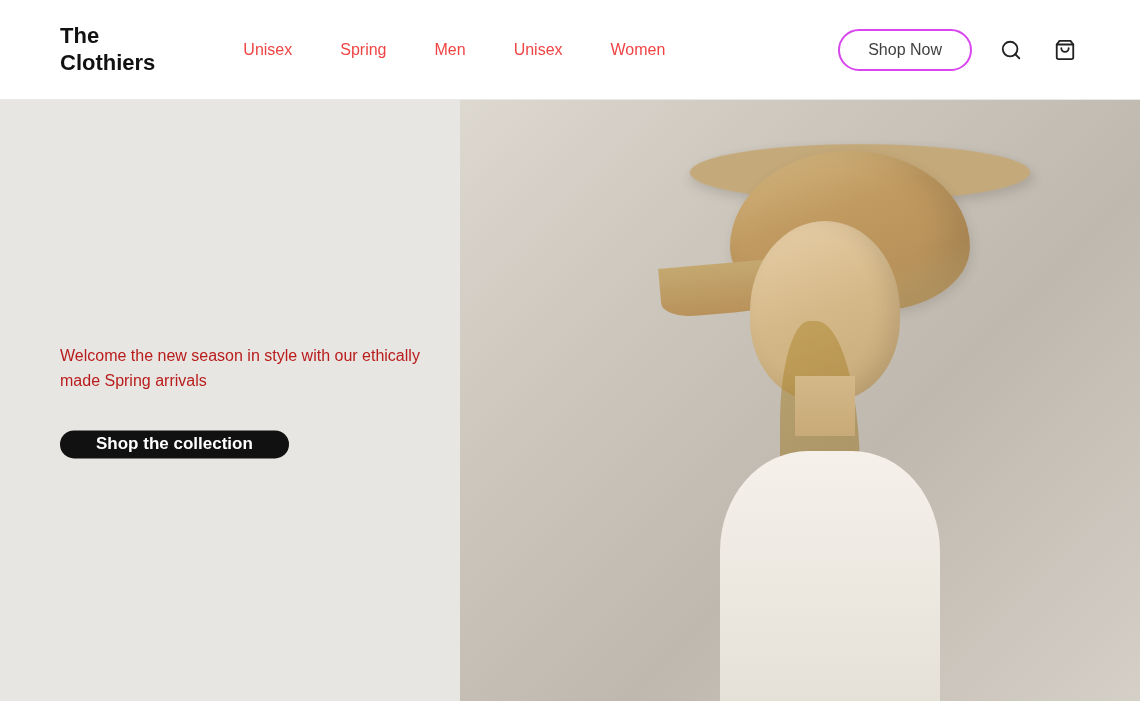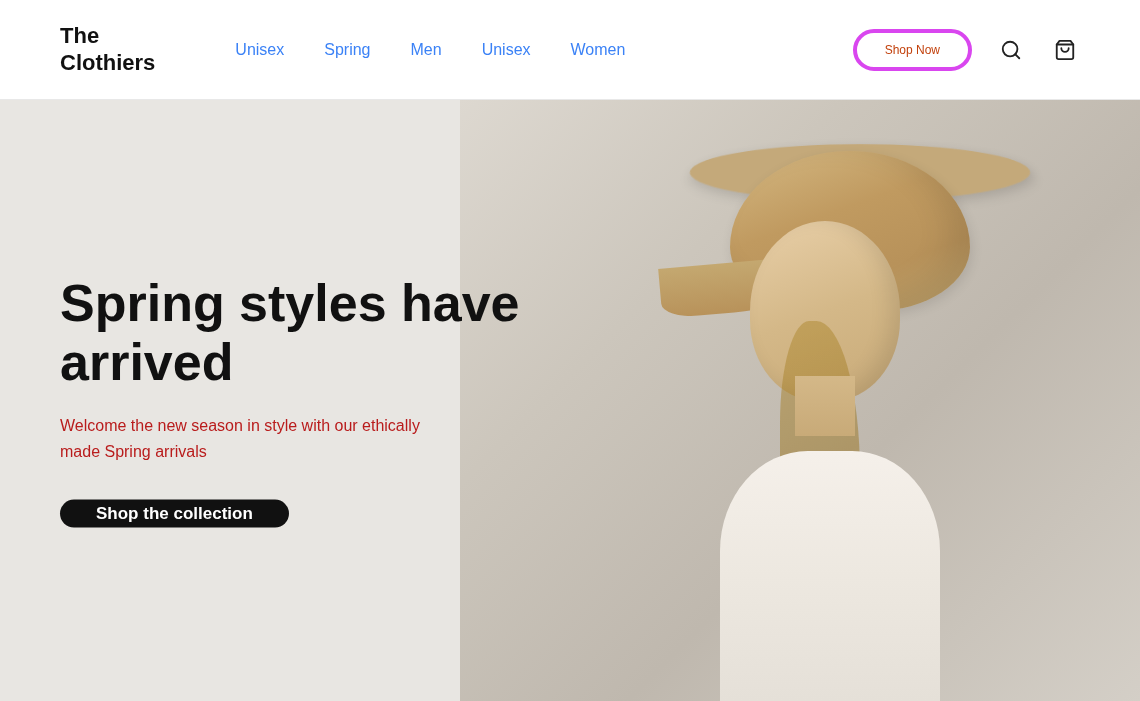--- a/index.html
+++ b/index.html
@@ -38,41 +38,42 @@
 
     .nav {
       display: flex;
       align-items: center;
       gap: 40px;
       flex: 1;
     }
 
     .nav-link {
       font-size: 16px;
-      color: #3b82f6;
+      color: #ef4444;
       text-decoration: none;
       cursor: pointer;
       white-space: nowrap;
+      margin-left: 8px;
     }
 
     .header-right {
       display: flex;
       align-items: center;
       gap: 24px;
       margin-left: auto;
     }
 
     .shop-now-btn {
-      border: 4px solid #d946ef;
+      border: 2px solid #d946ef;
       border-radius: 50px;
       padding: 10px 28px;
-      font-size: 12px;
+      font-size: 16px;
       font-weight: 500;
       background: #fff;
-      color: #c2410c;
+      color: #404040;
       cursor: pointer;
       white-space: nowrap;
     }
 
     .icon-btn {
       background: none;
       border: none;
       cursor: pointer;
       display: flex;
       align-items: center;
@@ -289,18 +290,17 @@
       <div class="hat-brim-front"></div>
       <div class="head"></div>
       <div class="hair"></div>
       <div class="hair-highlight"></div>
       <div class="neck"></div>
       <div class="body"></div>
     </div>
   </div>
 
   <div class="hero-content">
-    <h1 class="hero-title">Spring styles have arrived</h1>
     <p class="hero-subtitle">Welcome the new season in style with our ethically made Spring arrivals</p>
     <button class="shop-collection-btn">Shop the collection</button>
   </div>
 
 </section>
 
 </body></html>

